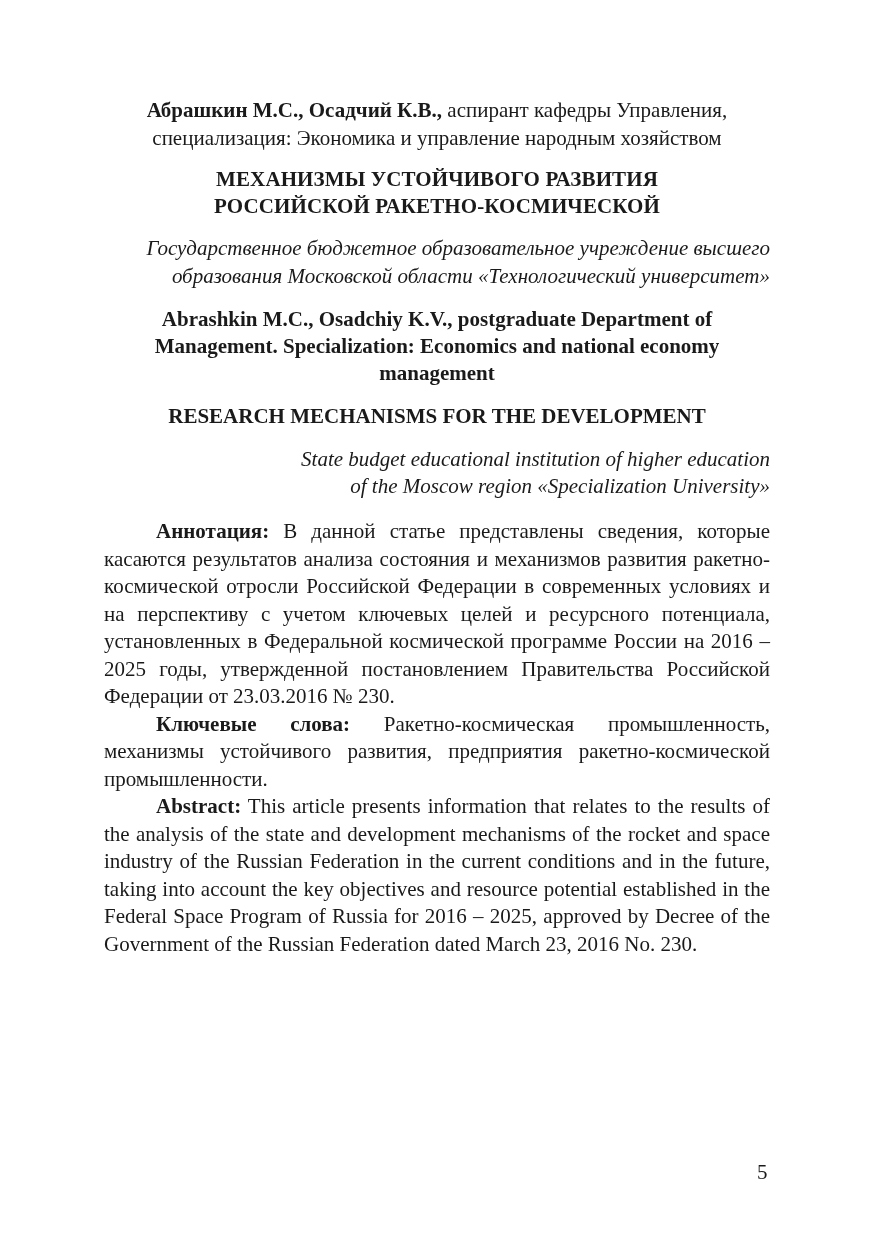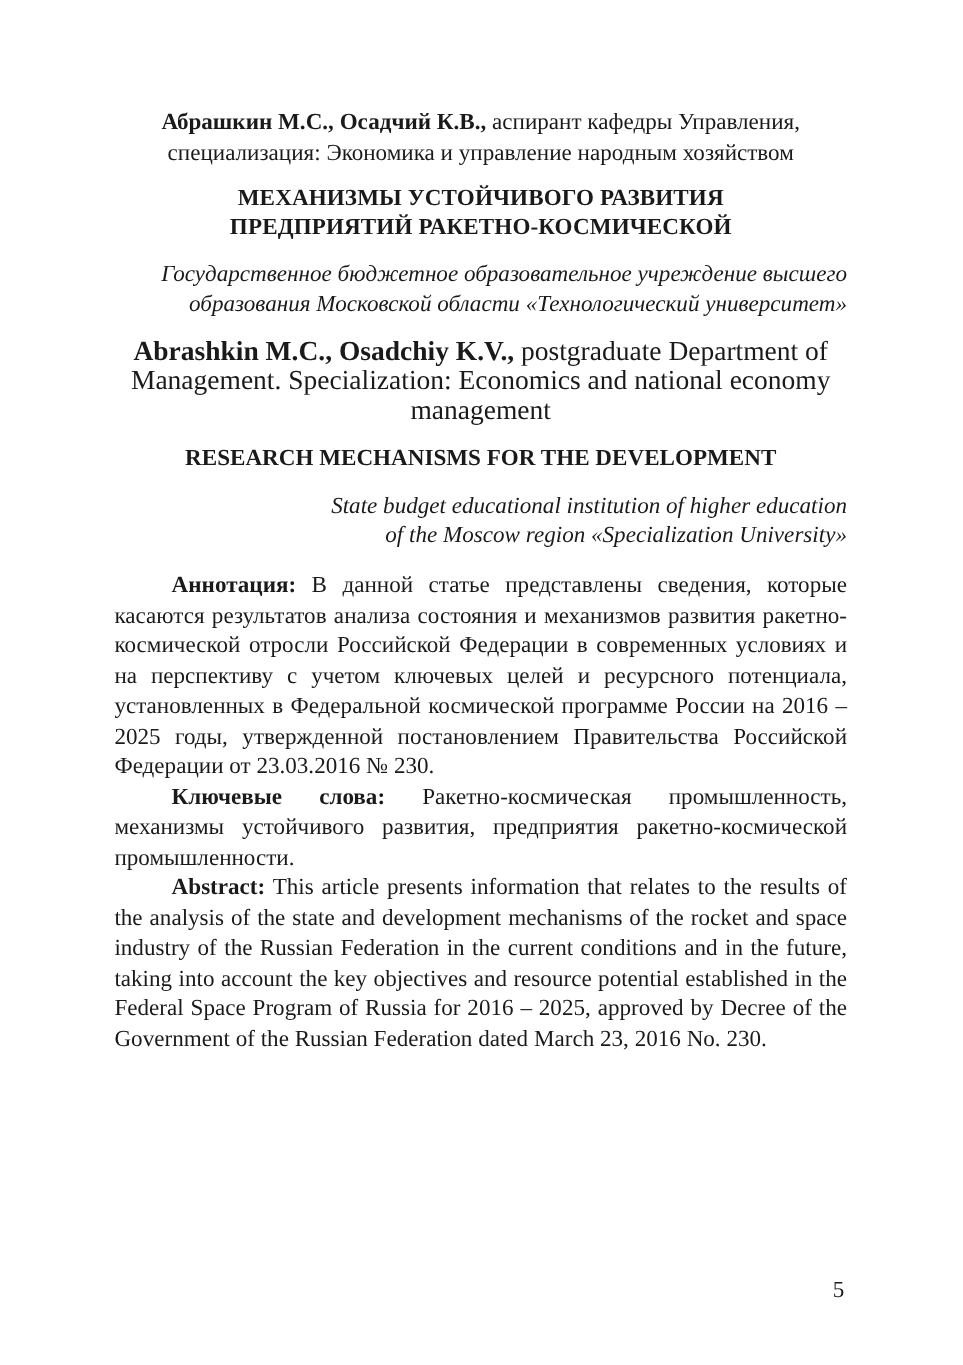--- a/index.html
+++ b/index.html
@@ -8,37 +8,37 @@
       font-family: "Liberation Serif", "DejaVu Serif", serif;
       color: #1a1a1a;
     }
     .page { position: absolute; left: 104px; top: 84px; width: 666px; margin-top: 12px; }
     .center { text-align: center; }
     .right { text-align: right; }
     .authors { font-size: 21px; line-height: 28px; margin: 0 0 14px 0; }
     .authors b { font-weight: bold; }
     .title { font-size: 21px; line-height: 27px; font-weight: bold; text-transform: none; margin: 0 0 15px 0; letter-spacing: 0.1px; }
     .affil { font-size: 21px; line-height: 27.5px; font-style: italic; margin: 0 0 16px 40px; }
-    .authors-en { font-size: 25px; line-height: 27px; margin: 0 0 16px 0; }
+    .authors-en { font-size: 21px; line-height: 27px; margin: 0 0 16px 0; font-weight: bold; }
     .title-en { font-size: 21px; line-height: 27px; font-weight: bold; margin: 0 0 16px 0; }
     .affil-en { font-size: 21px; line-height: 27px; font-style: italic; margin: 0 0 18px 0; font-family: Liberation Serif, serif; }
     .para { font-size: 21px; line-height: 27.5px; text-align: justify; text-indent: 52px; margin: 0; }
     .para b { font-weight: bold; }
     .page-number { position: absolute; left: 757px; top: 1160px; font-size: 21px; line-height: 24px; }
   </style>
 </head>
 <body>
 
 <div class="page">
 
   <p class="authors center"><b>Абрашкин М.С., Осадчий К.В.,</b><span> аспирант кафедры Управления, специализация: Экономика и управление народным хозяйством</span></p>
 
   <div class="title center">
     <div>МЕХАНИЗМЫ УСТОЙЧИВОГО РАЗВИТИЯ</div>
-    <div>ПРЕДПРИЯТИЙ РАКЕТНО-КОСМИЧЕСКОЙ</div>
+    <div>РОССИЙСКОЙ РАКЕТНО-КОСМИЧЕСКОЙ</div>
   </div>
 
   <p class="affil right">Государственное бюджетное образовательное учреждение высшего образования Московской области «Технологический университет»</p>
 
   <p class="authors-en center"><b>Abrashkin M.C., Osadchiy K.V.,</b><span> postgraduate Department of Management. Specialization: Economics and national economy management</span></p>
 
   <div class="title-en center">
     <div>RESEARCH MECHANISMS FOR THE DEVELOPMENT</div>
   </div>
 

